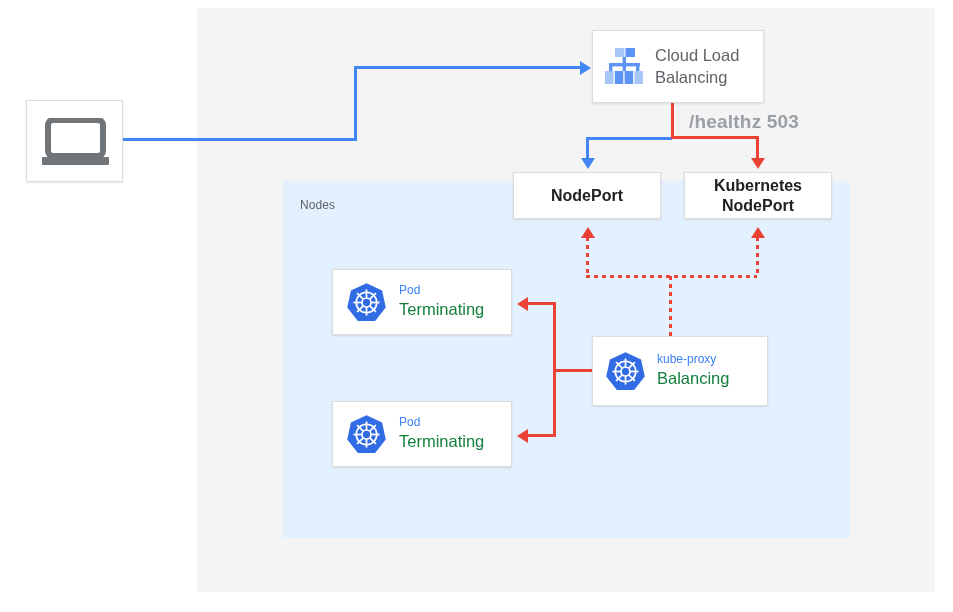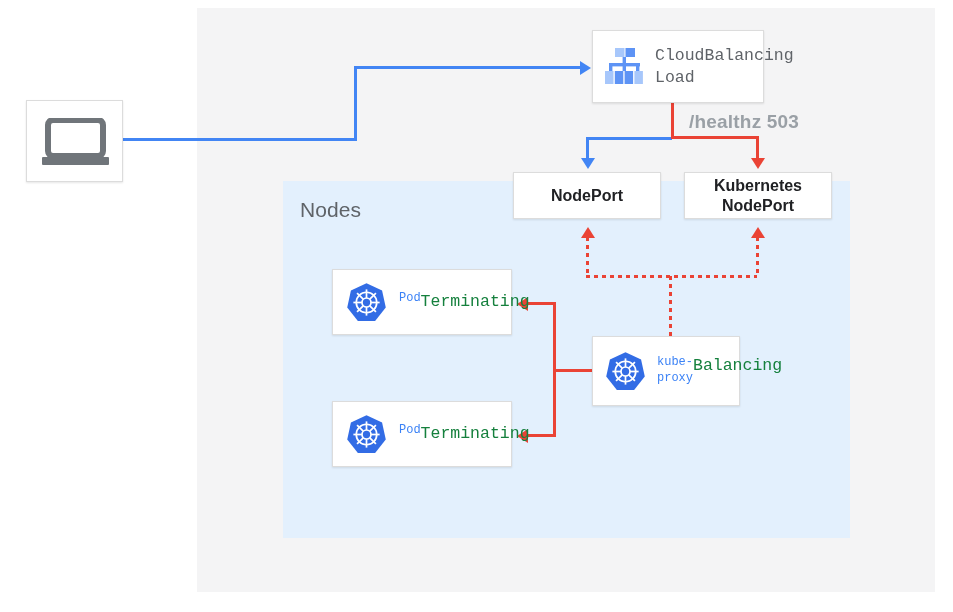--- a/index.html
+++ b/index.html
@@ -2,36 +2,36 @@
 <html><head>
 <meta charset="utf-8">
 <style>
   html,body{margin:0;padding:0;background:#ffffff;}
   body{width:953px;height:612px;font-family:"Liberation Sans",sans-serif;overflow:hidden;}
   #stage{position:relative;width:953px;height:612px;background:#ffffff;}
 
   
   .outer-panel{position:absolute;left:197px;top:8px;width:738px;height:584px;background:#f4f4f5;}
   .nodes-panel{position:absolute;left:283px;top:181px;width:567px;height:357px;background:#e3f0fd;}
-  .nodes-label{position:absolute;left:300px;top:198px;font-size:21px;color:#5f6368;letter-spacing:.1px;}
+  .nodes-label{position:absolute;left:300px;top:198px;font-size:12px;color:#5f6368;letter-spacing:.1px;}
 
   
   .card{position:absolute;background:#ffffff;border:1px solid #dcdcdc;
         box-shadow:0 1px 2px rgba(0,0,0,.10);box-sizing:border-box;}
 
   .laptop-card{left:26px;top:100px;width:97px;height:82px;}
   .lb-card{left:592px;top:30px;width:172px;height:73px;display:flex;align-items:center;}
   .nodeport-card{left:513px;top:172px;width:148px;height:47px;display:flex;align-items:center;justify-content:center;}
   .hcnodeport-card{left:684px;top:172px;width:148px;height:47px;display:flex;align-items:center;justify-content:center;}
   .pod-card{left:332px;top:269px;width:180px;height:66px;display:flex;align-items:center;}
   .pod-card2{left:332px;top:401px;width:180px;height:66px;display:flex;align-items:center;}
-  .kubeproxy-card{left:592px;top:336px;width:148px;height:70px;display:flex;align-items:center;}
+  .kubeproxy-card{left:592px;top:336px;width:176px;height:70px;display:flex;align-items:center;}
 
   .card-title-bold{font-size:16px;font-weight:bold;color:#202124;text-align:center;line-height:1.25;}
-  .txt-block{display:flex;flex-direction:row;justify-content:center;font-family:Liberation Mono, monospace;}
+  .txt-block{display:flex;flex-direction:column;justify-content:center;}
   .t-main{font-size:12px;color:#3b82f6;line-height:1.32;}
   .t-sub{font-size:16.5px;color:#15803d;line-height:1.32;}
   .icon-slot{display:flex;align-items:center;justify-content:center;flex:0 0 auto;}
 
   
   .laptop-icon{position:absolute;left:15px;top:17px;width:67px;height:48px;}
 
   
   .ln{position:absolute;background:#4285f4;}
   .rl{position:absolute;background:#ea4335;}

